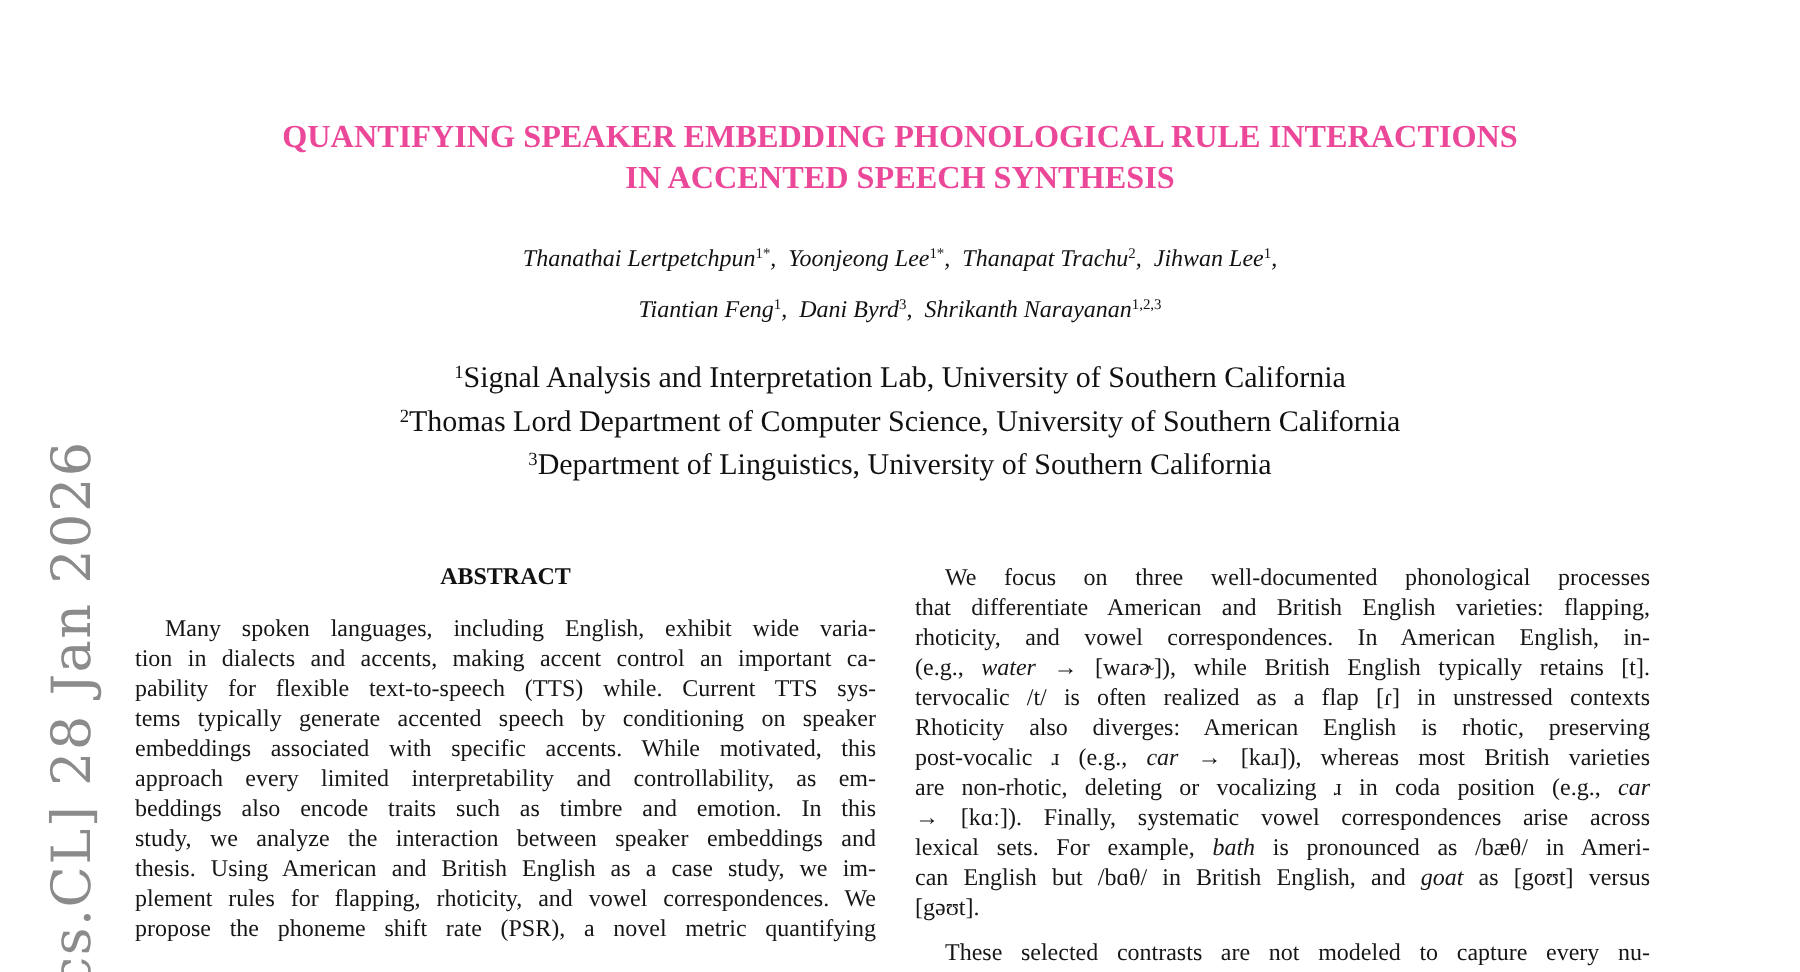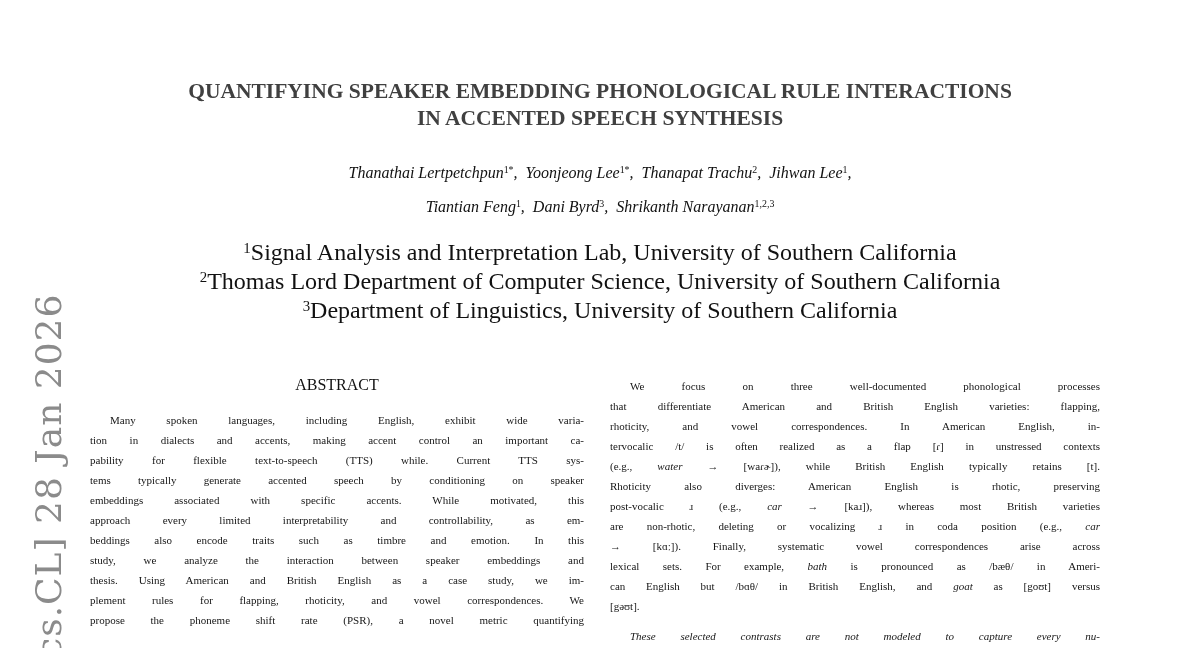--- a/index.html
+++ b/index.html
@@ -9,42 +9,42 @@
     font-family:"Liberation Serif","DejaVu Serif",serif;
   }
   .watermark{
     position:absolute;left:28px;top:658px;
     transform:rotate(-90deg);transform-origin:0 0;
     white-space:nowrap;font-size:36px;letter-spacing:1px;
     font-family:"DejaVu Serif","Liberation Serif",serif;
   }
   .title{
     position:absolute;top:78px;left:0;width:100%;text-align:center;
-    font-weight:bold;font-size:21.5px;line-height:26.5px;color:#404040;
+    font-weight:bold;font-size:21.5px;line-height:26.5px;color:#ec4899;
   }
   .authors{
     position:absolute;top:156px;left:0;width:100%;text-align:center;
     font-style:italic;font-size:16px;line-height:34px;color:#111;
   }
   .authors sup{font-style:normal;}
   .affils{
     position:absolute;top:238px;left:0;width:100%;text-align:center;
-    font-size:24px;line-height:29px;color:#111;
+    font-size:20px;line-height:29px;color:#111;
   }
   sup{font-size:62%;vertical-align:baseline;position:relative;top:-0.5em;line-height:0;}
   .abs-head{
     position:absolute;left:90px;top:376px;width:494px;text-align:center;
-    font-weight:normal;font-size:16px;color:#111;
+    font-weight:bold;font-size:16px;color:#111;
   }
   .leftcol{position:absolute;left:90px;top:410px;width:494px;}
   .rightcol{position:absolute;left:610px;top:376px;width:490px;}
-  .bline{font-size:11px;line-height:20px;height:20px;overflow:visible;white-space:normal;}
+  .bline{font-size:16px;line-height:20px;height:20px;overflow:visible;white-space:normal;}
   .bline.j{text-align:justify;text-align-last:justify;-moz-text-align-last:justify;}
   .bline.ind{text-indent:20px;}
-  .bline.gap{margin-top:10px;font-style:italic;}
+  .bline.gap{margin-top:10px;}
 </style>
 </head>
 <body>
 
 <div class="page" style="background: rgb(255, 255, 255); color: rgb(22, 22, 22);">
 
   <div class="watermark" style="color: rgb(139, 139, 139);">cs.CL] 28 Jan 2026</div>
 
   <div class="title">
     <div>QUANTIFYING SPEAKER EMBEDDING PHONOLOGICAL RULE INTERACTIONS</div>
@@ -75,22 +75,22 @@
       <div class="bline j">study, we analyze the interaction between speaker embeddings and</div>
       <div class="bline j">thesis. Using American and British English as a case study, we im-</div>
       <div class="bline j">plement rules for flapping, rhoticity, and vowel correspondences. We</div>
       <div class="bline j">propose the phoneme shift rate (PSR), a novel metric quantifying</div>
     </div>
 
   <div class="rightcol">
       <div class="bline j ind">We focus on three well-documented phonological processes</div>
       <div class="bline j">that differentiate American and British English varieties: flapping,</div>
       <div class="bline j">rhoticity, and vowel correspondences. In American English, in-</div>
+      <div class="bline j">(e.g., <i>water</i> → [waɾɚ]), while British English typically retains [t].</div>
       <div class="bline j">tervocalic /t/ is often realized as a flap [ɾ] in unstressed contexts</div>
-      <div class="bline j">(e.g., <i>water</i> → [waɾɚ]), while British English typically retains [t].</div>
       <div class="bline j">Rhoticity also diverges: American English is rhotic, preserving</div>
       <div class="bline j">post-vocalic ɹ (e.g., <i>car</i> → [kaɹ]), whereas most British varieties</div>
       <div class="bline j">are non-rhotic, deleting or vocalizing ɹ in coda position (e.g., <i>car</i></div>
       <div class="bline j">→ [kɑː]). Finally, systematic vowel correspondences arise across</div>
       <div class="bline j">lexical sets. For example, <i>bath</i> is pronounced as /bæθ/ in Ameri-</div>
       <div class="bline j">can English but /bɑθ/ in British English, and <i>goat</i> as [goʊt] versus</div>
       <div class="bline">[gəʊt].</div>
       <div class="bline j ind gap">These selected contrasts are not modeled to capture every nu-</div>
     </div>
 

